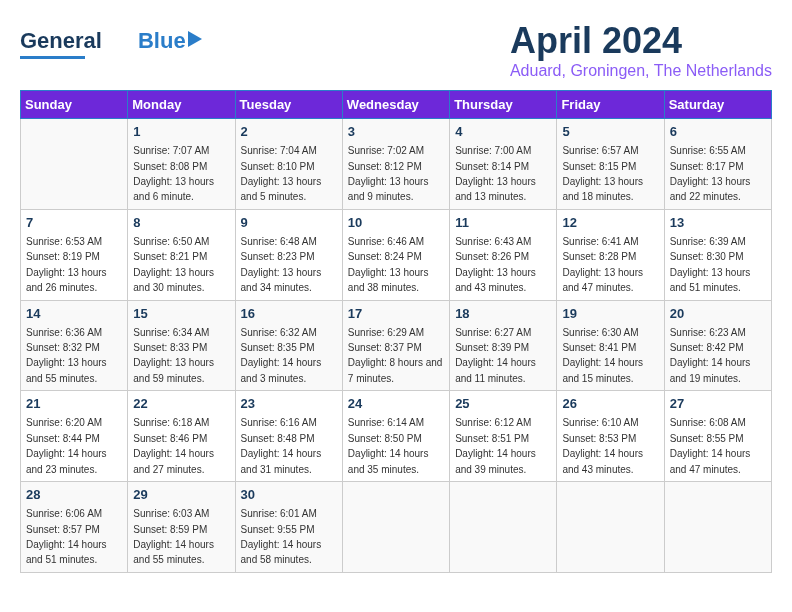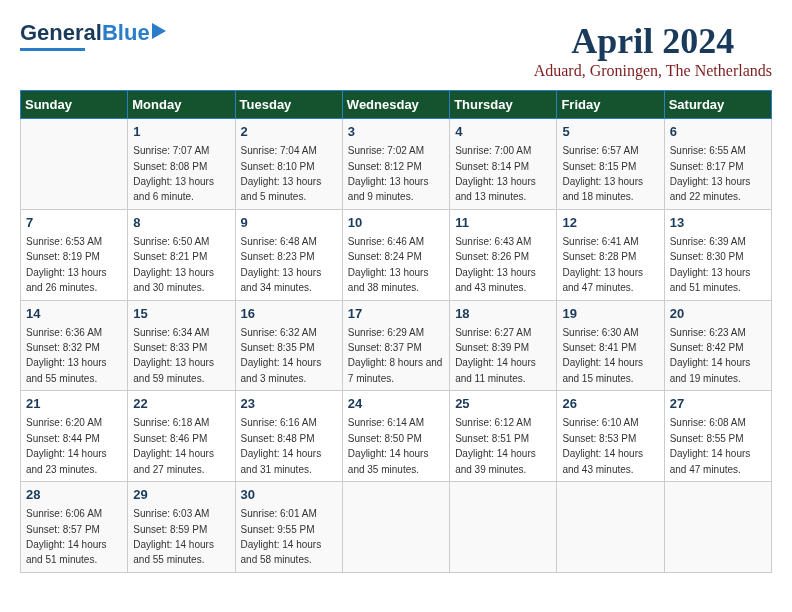--- a/index.html
+++ b/index.html
@@ -14,39 +14,38 @@
       display: flex;
       justify-content: space-between;
       align-items: flex-start;
       margin-bottom: 10px;
     }
     .logo-wrapper {
       position: relative;
       width: 80px;
     }
     .title-block {
-      text-align: center;
-      font-family: Liberation Serif, serif;
+      text-align: left;
     }
     .month-title {
       font-size: 36px;
       font-weight: bold;
       color: #1a3a5c;
     }
     .subtitle {
       font-size: 16px;
-      color: #7f1d1d;
+      color: #8b5cf6;
     }
     table {
       width: 100%;
       border-collapse: collapse;
       font-size: 11px;
     }
     thead tr th {
-      background-color: #14532d;
+      background-color: #6d28d9;
       color: #fff;
       padding: 6px 4px;
       text-align: left;
       font-size: 13px;
       font-weight: bold;
       border: 1px solid #2a7dc9;
     }
     tbody tr td {
       border: 1px solid #ccc;
       padding: 4px 5px;
@@ -76,22 +75,22 @@
     .empty-cell {
       background-color: #f9f9f9;
     }
   </style>
 </head>
 <body>
 
 <div class="header">
   <div class="logo-wrapper">
     <div style="display:flex; align-items:flex-end;">
-      <span style="font-size:22px; font-weight:bold; color:#1a3a5c; font-family:Arial,sans-serif;">General</span>
-      <span style="font-size:22px; font-weight:bold; color:#2a7dc9; font-family:Arial,sans-serif;">Blue</span>
+      <span style="font-size:22px; font-weight:bold; color:#1a3a5c; font-family:Arial,sans-serif;margin-top:8px;">General</span>
+      <span style="font-size:22px; font-weight:bold; color:#2a7dc9; font-family:Arial,sans-serif;margin-left:36px;">Blue</span>
       <span style="display:inline-block; margin-left:2px; margin-bottom:3px;">
         <svg width="16" height="16" viewBox="0 0 16 16">
           <polygon points="0,0 0,16 14,8" fill="#2a7dc9"></polygon>
         </svg>
       </span>
     </div>
     <div style="height:3px; background:#2a7dc9; width:65px; margin-top:2px;"></div>
   </div>
 
   <div class="title-block">

